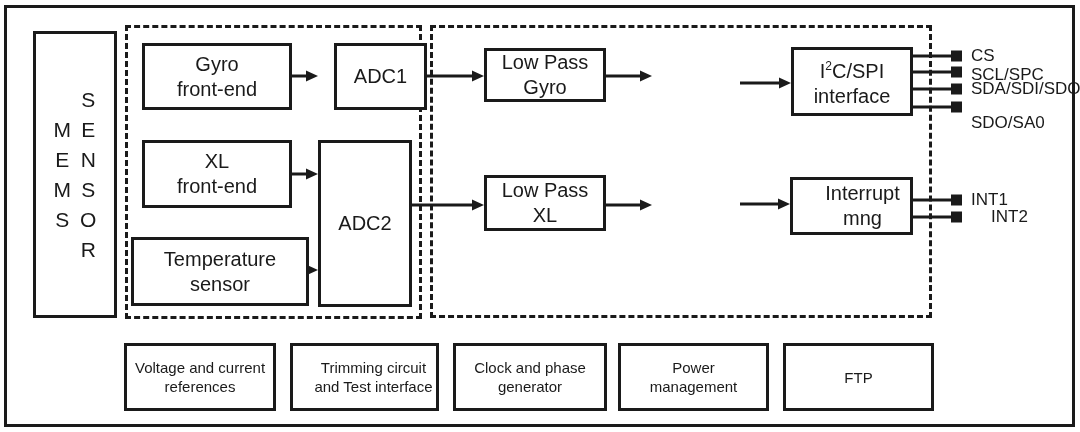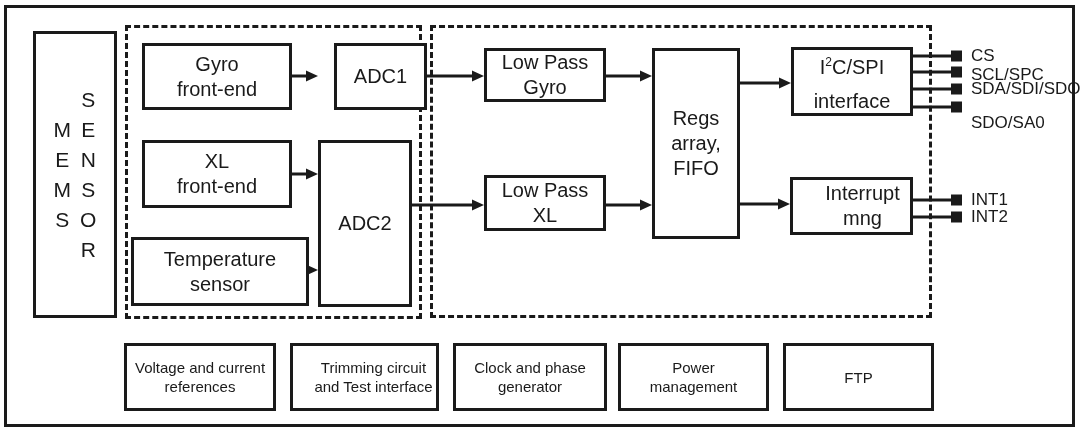--- a/index.html
+++ b/index.html
@@ -28,21 +28,21 @@
   .b-gyro{left:142px;top:43px;width:150px;height:67px;}
   .b-adc1{left:318px;top:43px;width:93px;height:67px;margin-left:16px;}
   .b-xl{left:142px;top:140px;width:150px;height:68px;}
   .b-adc2{left:318px;top:140px;width:94px;height:167px;}
   .b-temp{left:131px;top:237px;width:178px;height:69px;}
   .b-lpg{left:484px;top:48px;width:122px;height:54px;}
   .b-lpx{left:484px;top:175px;width:122px;height:56px;}
   .b-regs{left:652px;top:48px;width:88px;height:191px;}
   .b-i2c{left:791px;top:47px;width:122px;height:69px;}
   .b-int{left:790px;top:177px;width:123px;height:58px;padding-left:22px;}
-  .b-i2c .l1,.b-i2c .l2{display:block;font-size:20px;line-height:34px;}
+  .b-i2c .l1,.b-i2c .l2{display:block;font-size:20px;line-height:25px;}
   .b-i2c sup{font-size:12px;}
   .support{top:343px;height:68px;}
   .s-volt{left:124px;width:152px;}
   .s-trim{left:290px;width:149px;padding-left:18px;}
   .s-clk{left:453px;width:154px;}
   .s-pwr{left:618px;width:151px;}
   .s-ftp{left:783px;width:151px;align-items:center;}
   .pin-label{
     position:absolute;left:971px;height:18px;line-height:18px;font-size:17px;z-index:3;
   }
@@ -160,39 +160,34 @@
   </div>
 
   <div class="box b-lpg">
     <div class="lbl">Low Pass
 Gyro</div>
   </div>
   <div class="box b-lpx">
     <div class="lbl">Low Pass
 XL</div>
   </div>
-  <div class="box b-regs">
-    <div class="lbl">Regs
-array,
-FIFO</div>
-  </div>
   <div class="box b-i2c">
     <div class="lbl"><span class="l1"><span>I</span><sup>2</sup><span>C/SPI</span></span><span class="l2">interface</span></div>
   </div>
   <div class="box b-int">
     <div class="lbl">Interrupt
 mng</div>
   </div>
 
   <div class="pin-label" style="top:47px;">CS</div>
   <div class="pin-label" style="top:66px;">SCL/SPC</div>
   <div class="pin-label" style="top:80px;">SDA/SDI/SDO</div>
   <div class="pin-label" style="top:98px;margin-top:16px;">SDO/SA0</div>
   <div class="pin-label" style="top:191px;">INT1</div>
-  <div class="pin-label" style="top:208px;">INT2</div>
+  <div class="pin-label" style="top:208px;margin-left:20px;">INT2</div>
 
   <div class="box support s-volt">
     <div class="lbl">Voltage and current
 references</div>
   </div>
   <div class="box support s-trim">
     <div class="lbl">Trimming circuit
 and Test interface</div>
   </div>
   <div class="box support s-clk">

